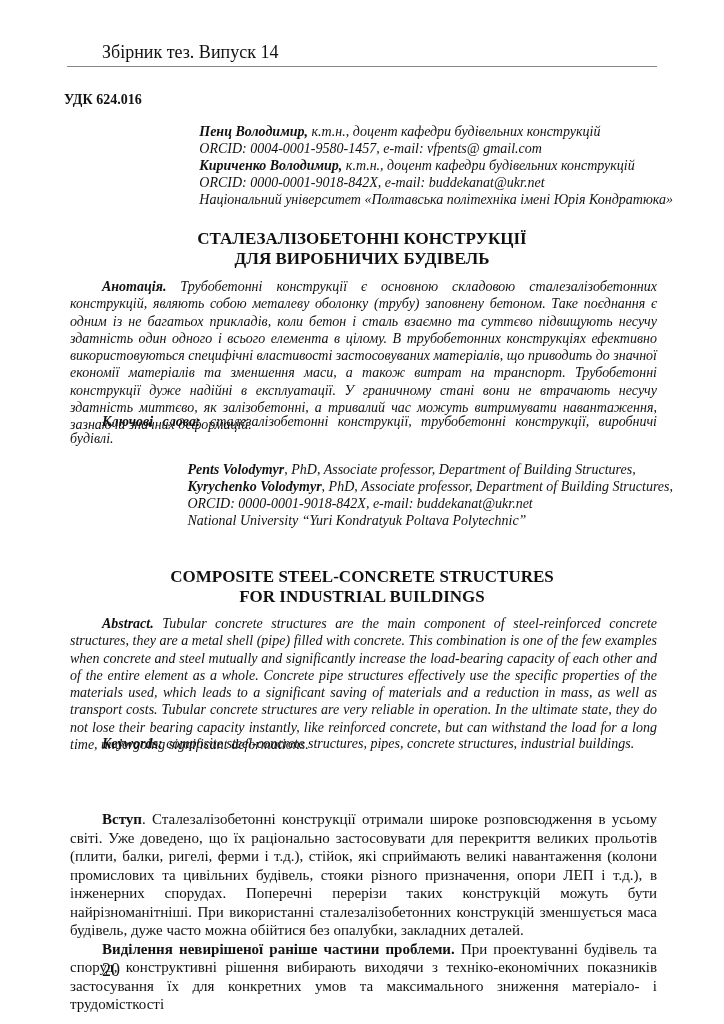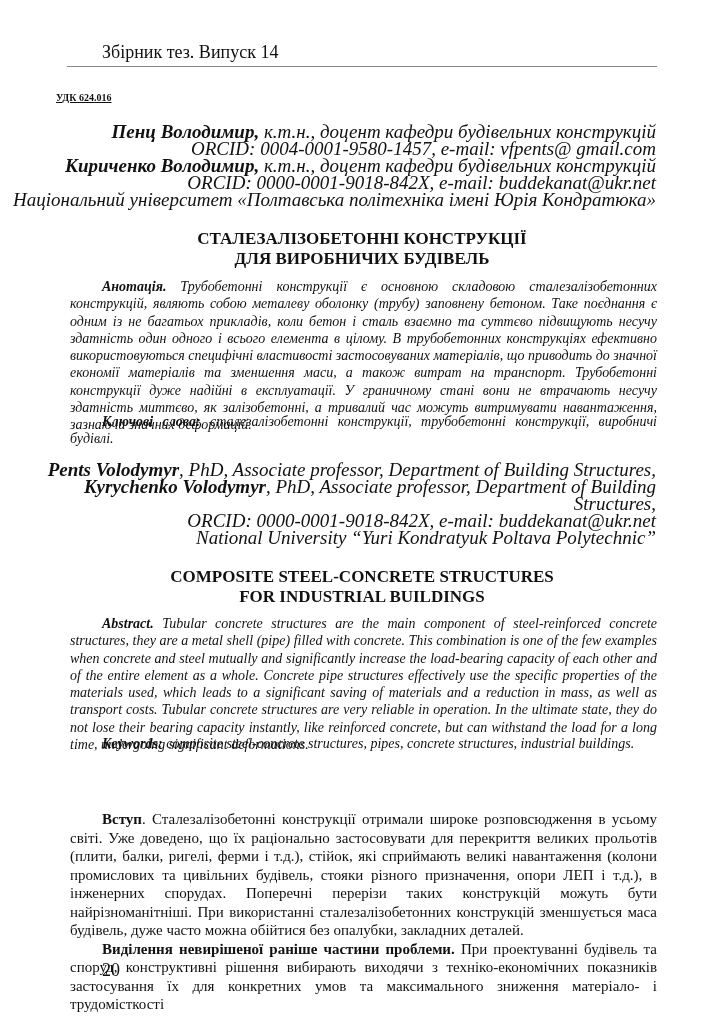--- a/index.html
+++ b/index.html
@@ -1,22 +1,22 @@
 <!DOCTYPE html>
 <html><head>
 <meta charset="utf-8">
 <style>
   html, body { margin: 0; padding: 0; background: #ffffff; }
   body { width: 724px; height: 1024px; position: relative; overflow: hidden;
          font-family: "Liberation Serif", "DejaVu Serif", serif; color: #111; }
   .page { position: absolute; left: 0; top: 0; width: 724px; height: 892px; }
   .running-head { position: absolute; left: 102px; top: 42px; font-size: 18px; }
   .head-rule { position: absolute; left: 67px; top: 66px; width: 590px; height: 1px; background: #888; }
-  .udk { position: absolute; left: 56px; top: 92px; font-size: 10px; font-weight: bold; text-decoration: underline; }
-  .authors { position: absolute; right: 68px; text-align: right; font-style: italic; font-size: 19px; line-height: 17px; }
+  .udk { position: absolute; left: 64px; top: 92px; font-size: 14px; font-weight: bold; }
+  .authors { position: absolute; right: 51px; text-align: left; font-style: italic; font-size: 14px; line-height: 17px; }
   .authors-ua { top: 123px; }
   .authors-en { top: 461px; }
   .authors b { font-weight: bold; }
   .title { position: absolute; left: 67px; width: 590px; text-align: center; font-weight: bold; font-size: 17px; line-height: 20px; }
   .title-ua { top: 229px; }
   .title-en { top: 567px; }
   .para { position: absolute; left: 70px; width: 587px; font-size: 14px; line-height: 17.3px; text-align: justify; }
   .para.italic { font-style: italic; }
   .para .lead { font-weight: bold; }
   .indent { text-indent: 32px; }

